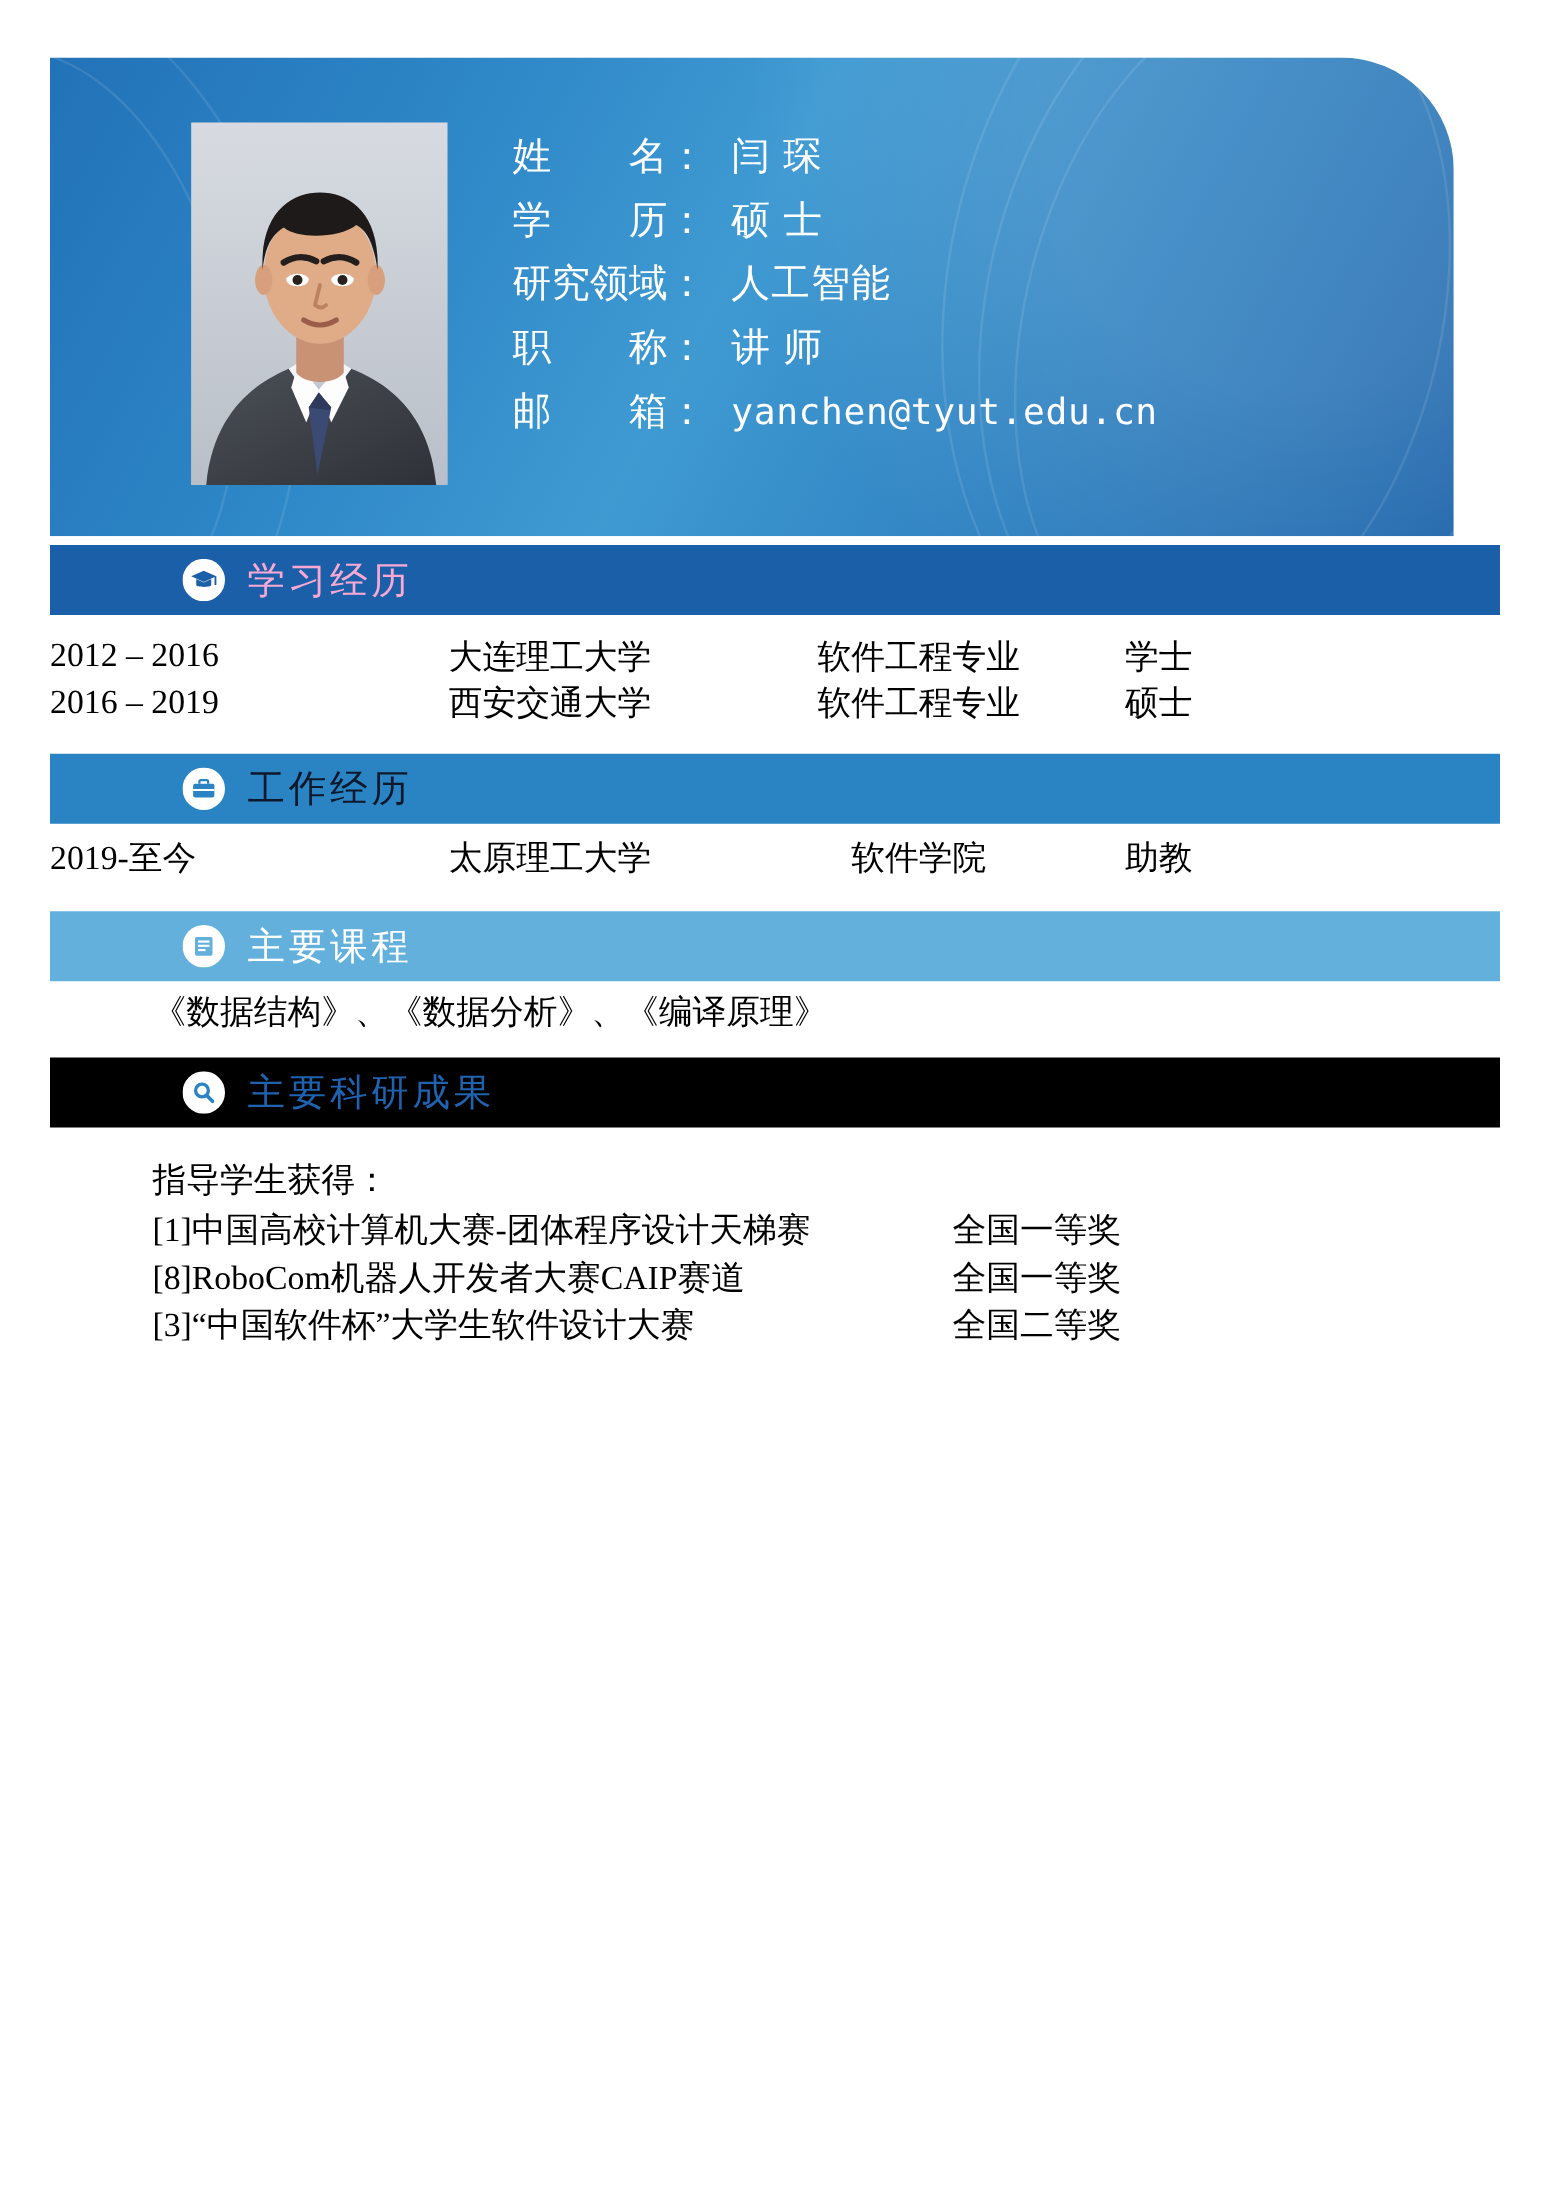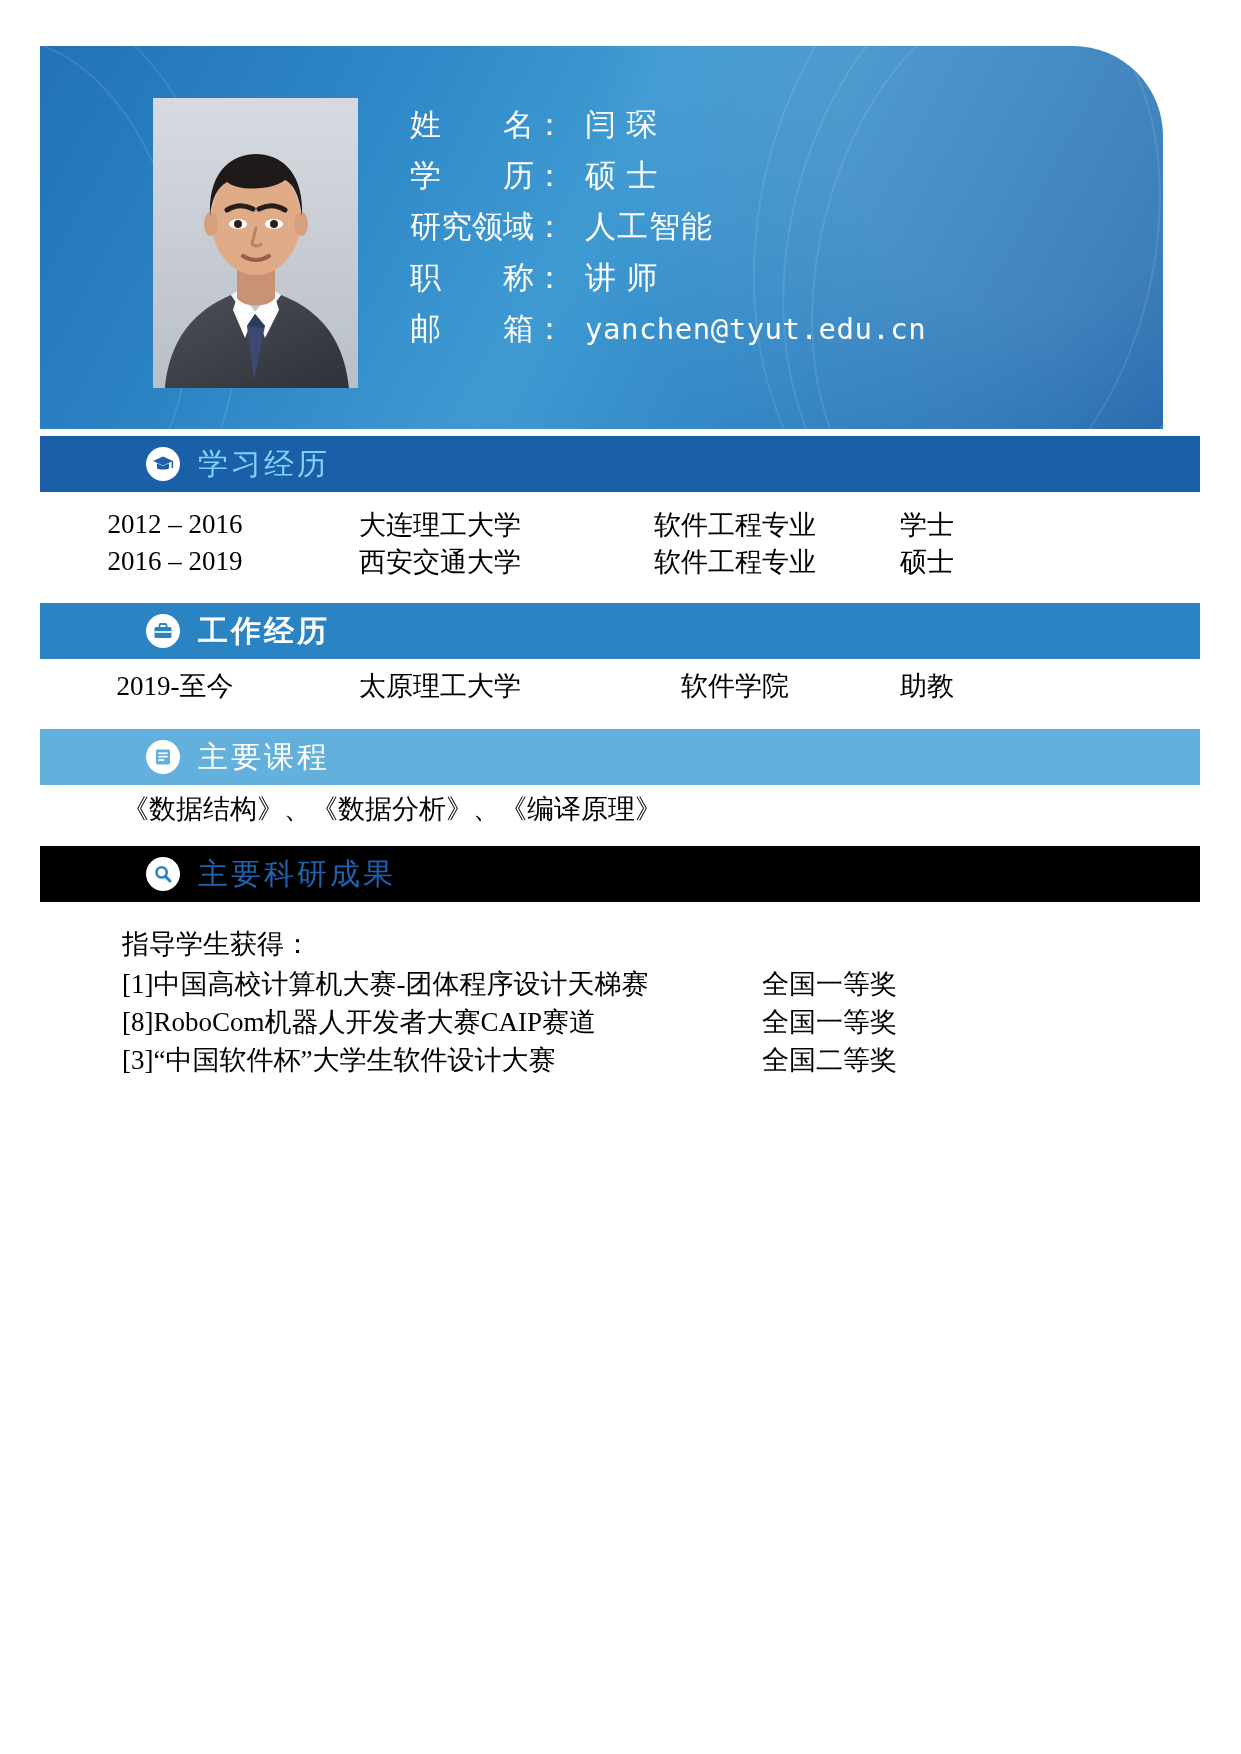--- a/index.html
+++ b/index.html
@@ -104,41 +104,41 @@
     justify-content: center;
   }
   .bar .bar-title {
     margin-left: 90px;
     font-size: 30px;
     font-family: "Liberation Sans", sans-serif;
     letter-spacing: 3px;
   }
 
   .bar-1 { top: 436px; background: #1a5fa8; }
-  .bar-1 .bar-title { color: #7dd3fc; }
+  .bar-1 .bar-title { color: #f9a8d4; }
   .bar-2 { top: 603px; background: #2a84c4; }
-  .bar-2 .bar-title { color: #ffffff; font-weight: bold; }
+  .bar-2 .bar-title { color: #0f172a; }
   .bar-3 { top: 729px; background: #63b0dd; }
   .bar-3 .bar-title { color: #ffffff; }
   .bar-4 { top: 846px; background: #000000; }
   .bar-4 .bar-title { color: #1f63b0; }
 
   
   .rows {
     position: absolute;
     left: 40px;
     width: 1160px;
     font-size: 27px;
   }
   .row {
     display: flex;
     align-items: center;
     height: 37px;
   }
-  .c-date   { width: 270px; text-align: center; }
+  .c-date   { width: 270px; }
   .c-org    { width: 260px; text-align: center; }
   .c-major  { width: 330px; text-align: center; }
   .c-degree { width: 200px; text-align: left; }
 
   .edu-rows { top: 506px; }
   .work-rows { top: 667px; }
 
   .courses {
     position: absolute;
     left: 122px;

